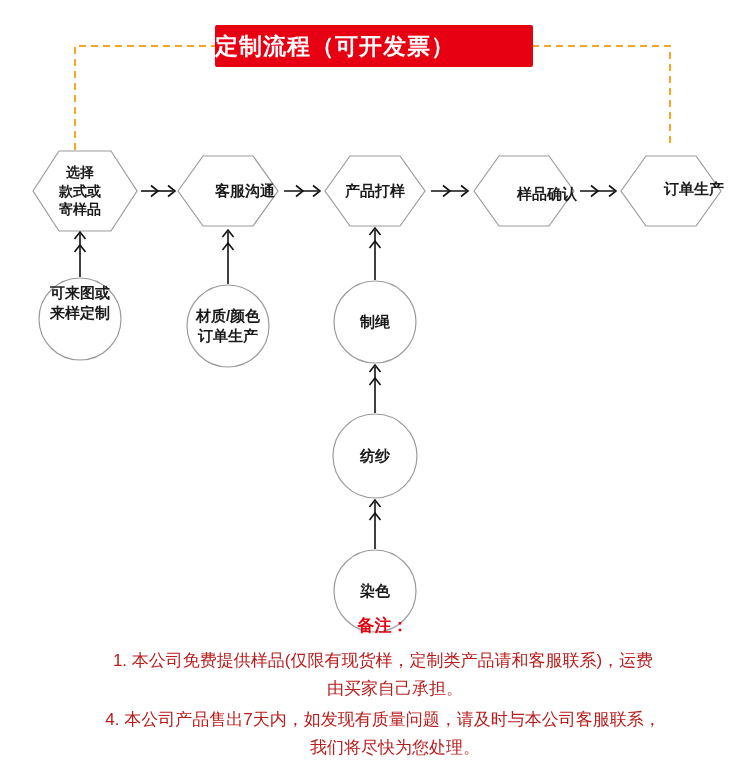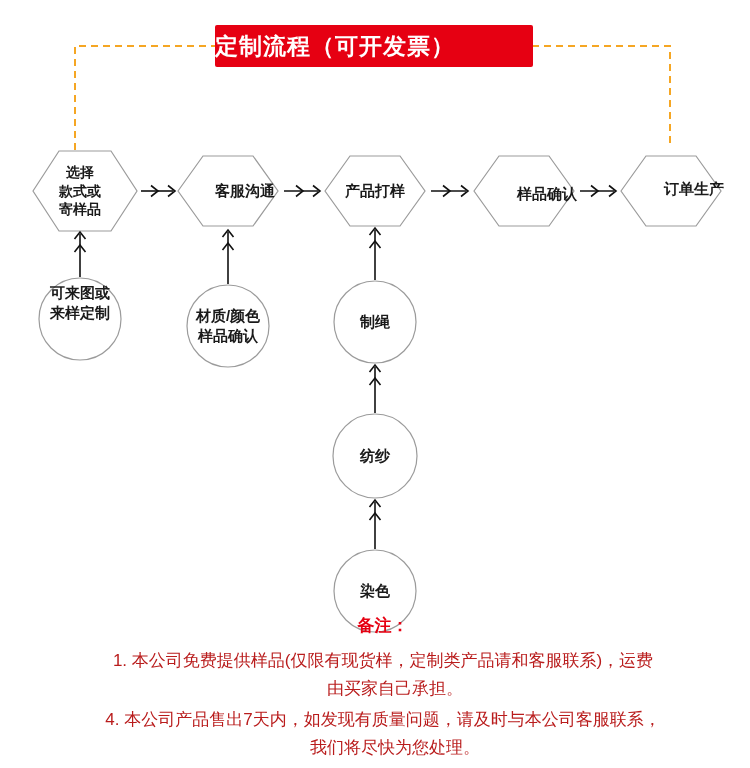--- a/index.html
+++ b/index.html
@@ -144,21 +144,21 @@
 款式或
 寄样品</div>
   <div class="node-label hex-label" style="left:195px; top:158px; width:100px; height:66px;">客服沟通</div>
   <div class="node-label hex-label" style="left:325px; top:158px; width:100px; height:66px;">产品打样</div>
   <div class="node-label hex-label" style="left:497px; top:158px; width:100px; height:72px;">样品确认</div>
   <div class="node-label hex-label" style="left:644px; top:158px; width:100px; height:66px;font-family:Liberation Mono, monospace;">订单生产</div>
 
   <div class="node-label circle-label" style="left:39px; top:262px; width:82px; height:82px;">可来图或
 来样定制</div>
   <div class="node-label circle-label" style="left:187px; top:285px; width:82px; height:82px;">材质/颜色
-样品确认</div>
+订单生产</div>
   <div class="node-label circle-label" style="left:334px; top:281px; width:82px; height:82px;">制绳</div>
   <div class="node-label circle-label" style="left:334px; top:414px; width:82px; height:84px;">纺纱</div>
   <div class="node-label circle-label" style="left:334px; top:550px; width:82px; height:82px;">染色</div>
 
   <div class="notes">
     <div class="notes-title">备注：</div>
     <div class="note-item">1. 本公司免费提供样品(仅限有现货样，定制类产品请和客服联系)，运费
 由买家自己承担。</div>
     <div class="note-item">4. 本公司产品售出7天内，如发现有质量问题，请及时与本公司客服联系，
 我们将尽快为您处理。</div>

